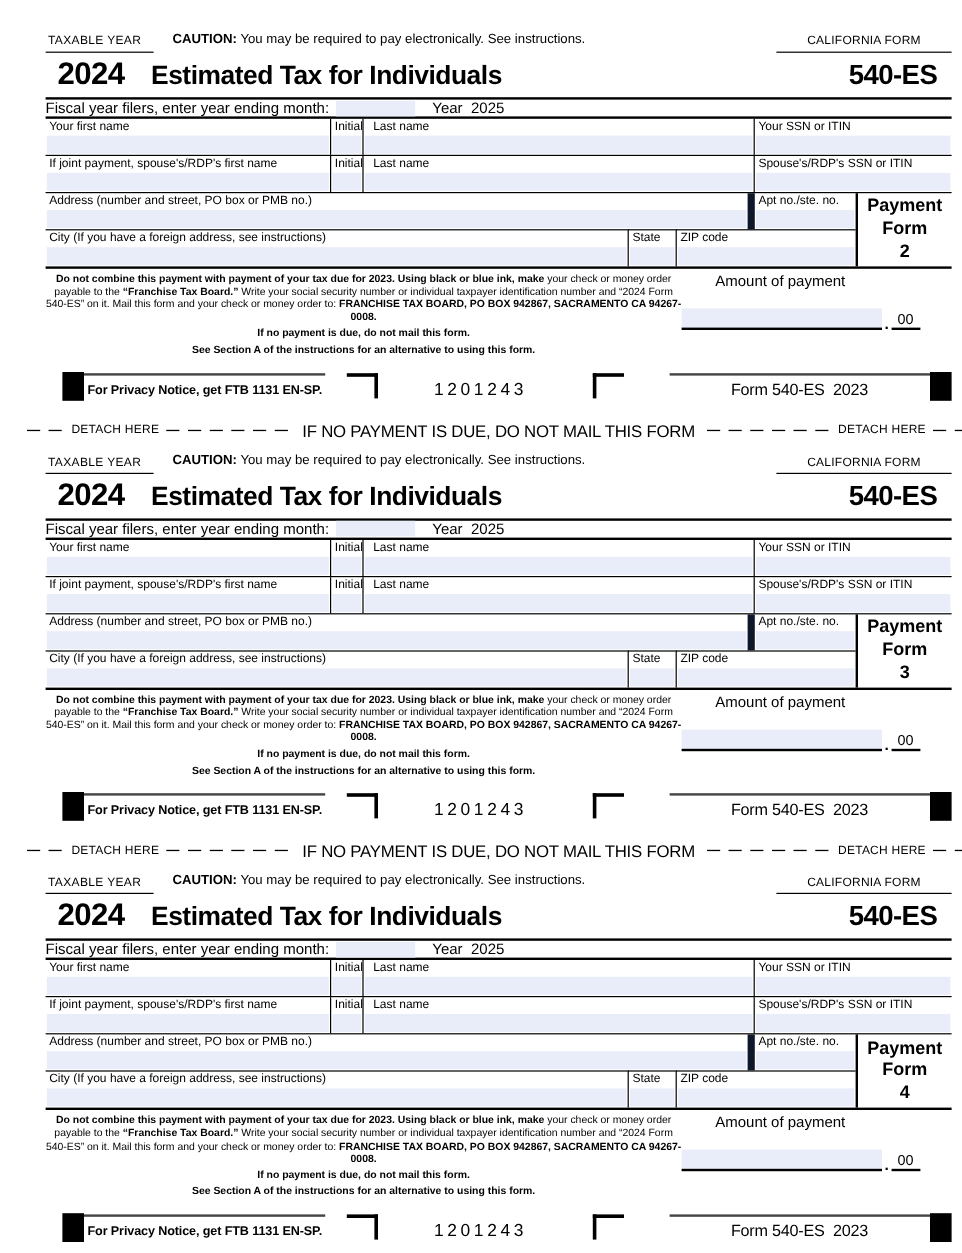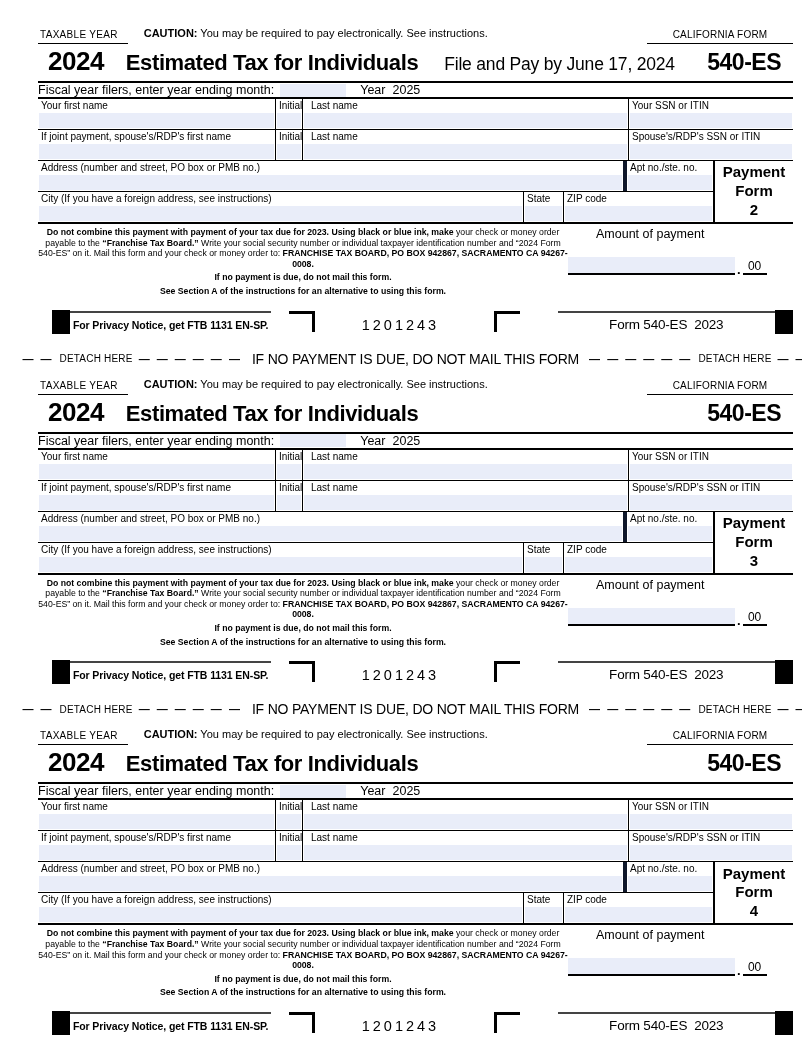--- a/index.html
+++ b/index.html
@@ -50,21 +50,21 @@
   .addr-grid {
     display:grid;
     grid-template-columns:485px 40px 60px 90px 80px;
     grid-template-rows:30px 31px;
     grid-template-areas:
       "addr addr addr apt pay"
       "city state zip zip pay";
     border-top:1px solid #000; border-bottom:2.5px solid #000;
   }
   .a-addr { grid-area:addr; }
-  .a-apt  { grid-area:apt; border-left:4px solid #0f172a; }
+  .a-apt  { grid-area:apt; border-left:6px solid #0f172a; }
   .a-city { grid-area:city; border-top:1px solid #000; }
   .a-state{ grid-area:state; border-top:1px solid #000; border-left:1px solid #000; }
   .a-zip  { grid-area:zip; border-top:1px solid #000; border-left:1px solid #000; }
   .a-pay  {
     grid-area:pay; border-left:2px solid #000;
     display:flex; flex-direction:column; align-items:center; justify-content:center;
     font-weight:bold; font-size:15px; line-height:1.25; text-align:center;
   }
 
   
@@ -116,21 +116,20 @@
 
     <div class="hdr-row">
       <span class="taxable-year">TAXABLE YEAR</span>
       <span class="caution"><b>CAUTION:</b> <span>You may be required to pay electronically. See instructions.</span></span>
       <span class="hdr-spacer"></span>
       <span class="ca-form">CALIFORNIA FORM</span>
     </div>
     <div class="title-row">
       <span class="big-year">2024</span>
       <span class="big-title">Estimated Tax for Individuals</span>
-      <span class="due-date">File and Pay by June 17, 2024</span>
       <span class="big-formnum">540-ES</span>
     </div>
 
     <div class="fiscal-row">
       <span>Fiscal year filers, enter year ending month:</span>
       <span class="fiscal-input"></span>
       <span class="fiscal-year-lbl">Year</span>
       <span class="fiscal-year-val">2025</span>
     </div>
 

